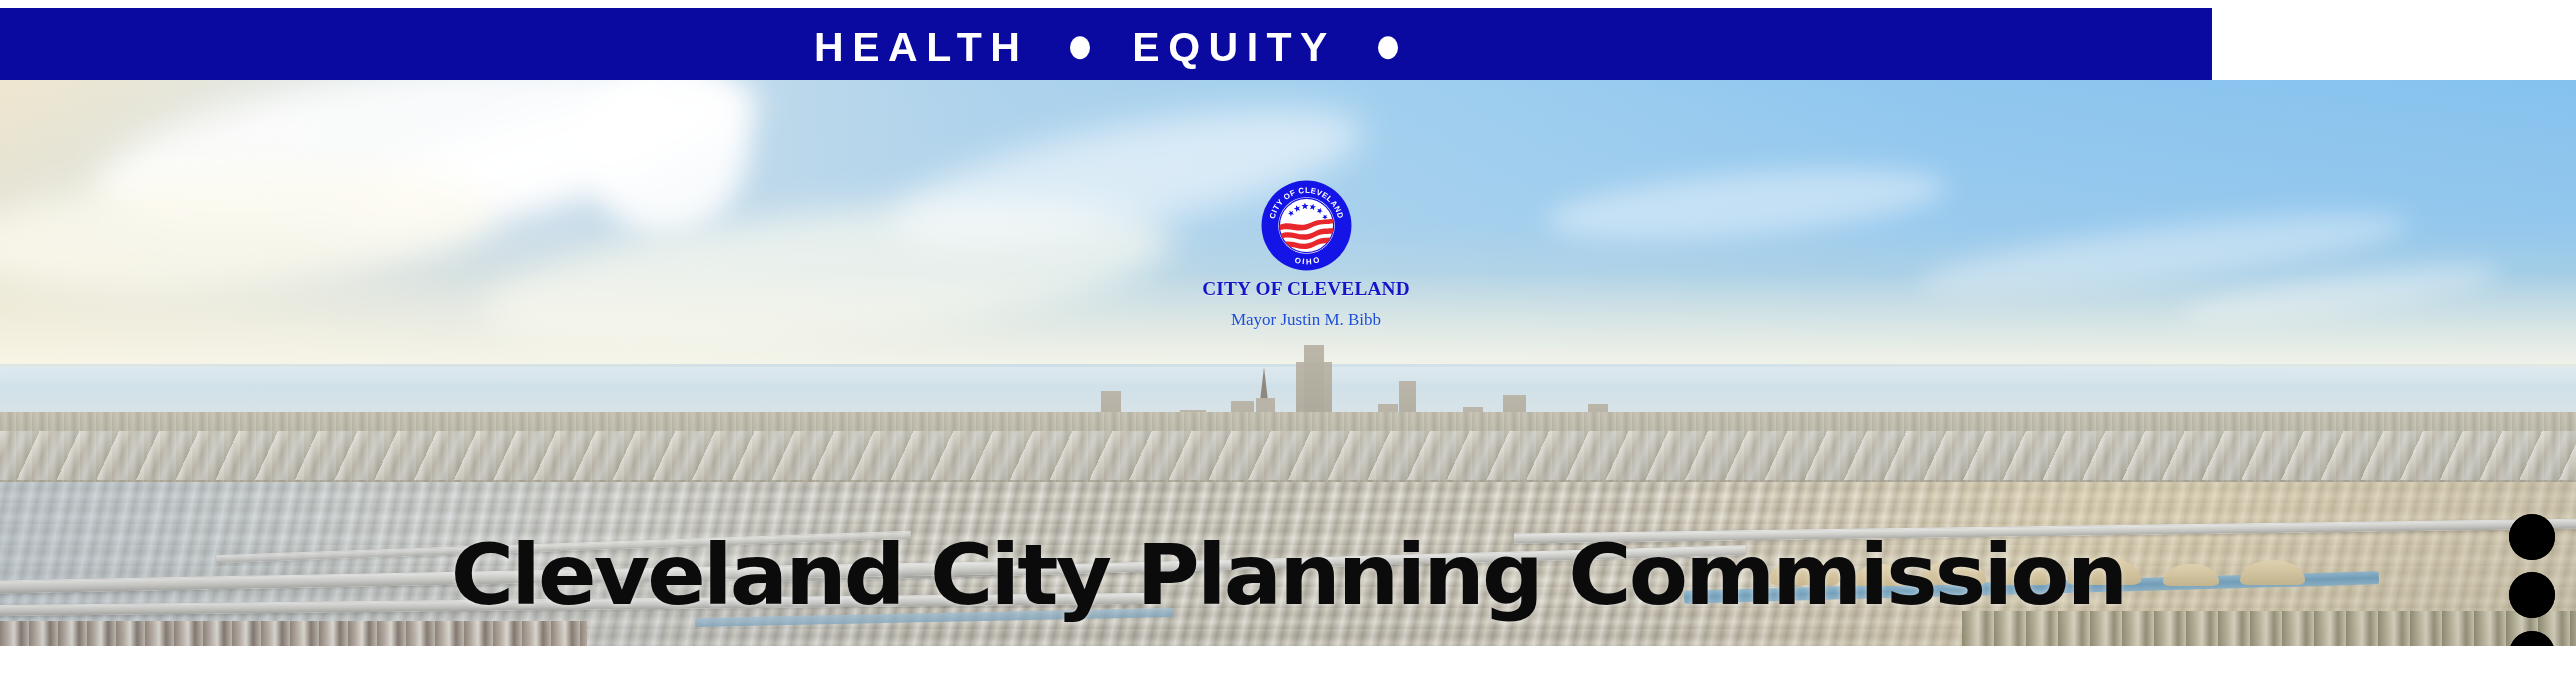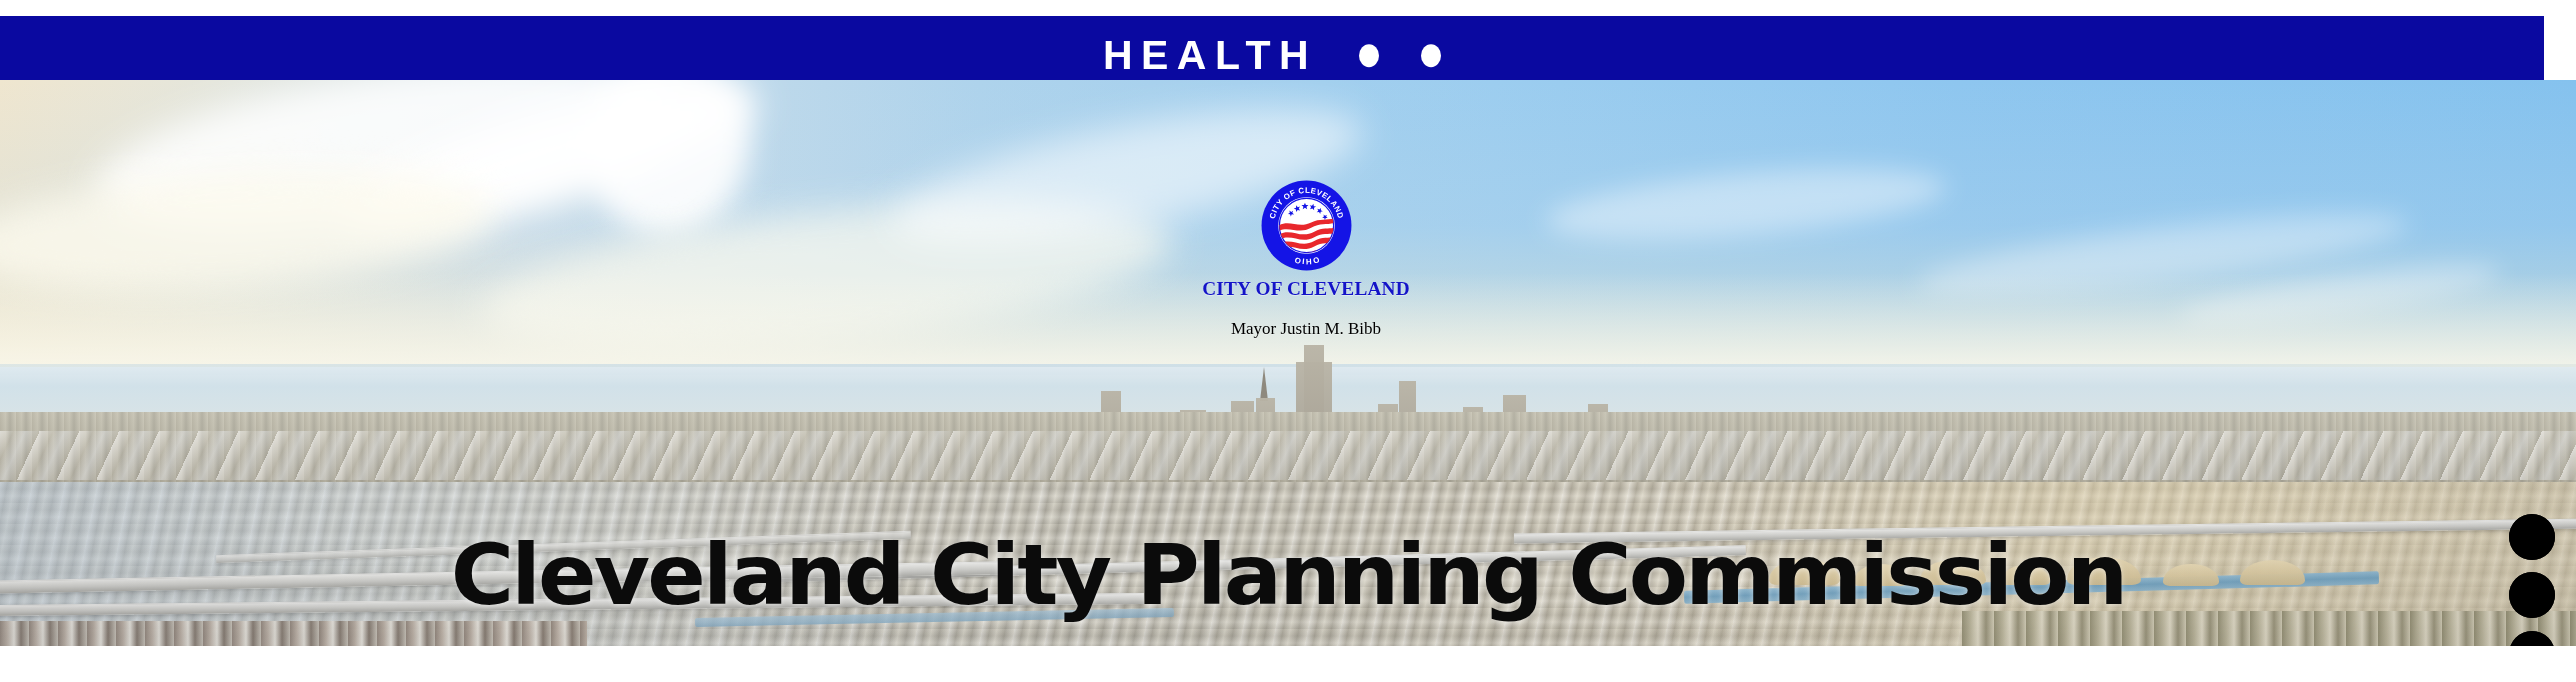--- a/index.html
+++ b/index.html
@@ -10,22 +10,22 @@
   body {
     width: 2576px;
     height: 682px;
     font-family: "Liberation Sans", sans-serif;
     overflow: hidden;
   }
 
   
   .top-banner {
     position: absolute;
-    left: 0; top: 16px;
-    width: 2544px;
+    left: 0; top: 8px;
+    width: 2212px;
     height: 80px;
     background: #0a09a0;
     display: flex;
     align-items: center;
     justify-content: center;
     box-sizing: border-box;
   }
   .banner-strip {
     display: flex;
     align-items: center;
@@ -276,22 +276,22 @@
     margin-top: 7px;
     color: #1414c8;
     font-family: "Liberation Serif", serif;
     font-weight: bold;
     font-size: 19.3px;
     letter-spacing: 0.2px;
     line-height: 1;
     text-shadow: 0 0.8px 0 rgba(255,255,255,0.4);
   }
   .seal-sub {
-    margin-top: 22px;
-    color: #000000;
+    margin-top: 13px;
+    color: #1d4ed8;
     font-family: "Liberation Serif", serif;
     font-weight: normal;
     font-size: 17px;
     line-height: 1;
     text-shadow: 0 0.8px 0 rgba(255,255,255,0.35);
   }
 
   
   .main-title {
     position: absolute;
@@ -338,20 +338,21 @@
     background: #ffffff;
   }
 </style>
 </head>
 <body>
 
 <div class="top-banner">
   <div class="banner-strip">
     <span class="banner-word">HEALTH</span>
     <span class="banner-dot"></span>
+    <span class="banner-word">EQUITY</span>
     <span class="banner-dot"></span>
   </div>
 </div>
 
 <div class="photo">
 
   <div class="sky"></div>
   <div class="cloud c1"></div>
   <div class="cloud c9"></div>
   <div class="cloud c2"></div>

